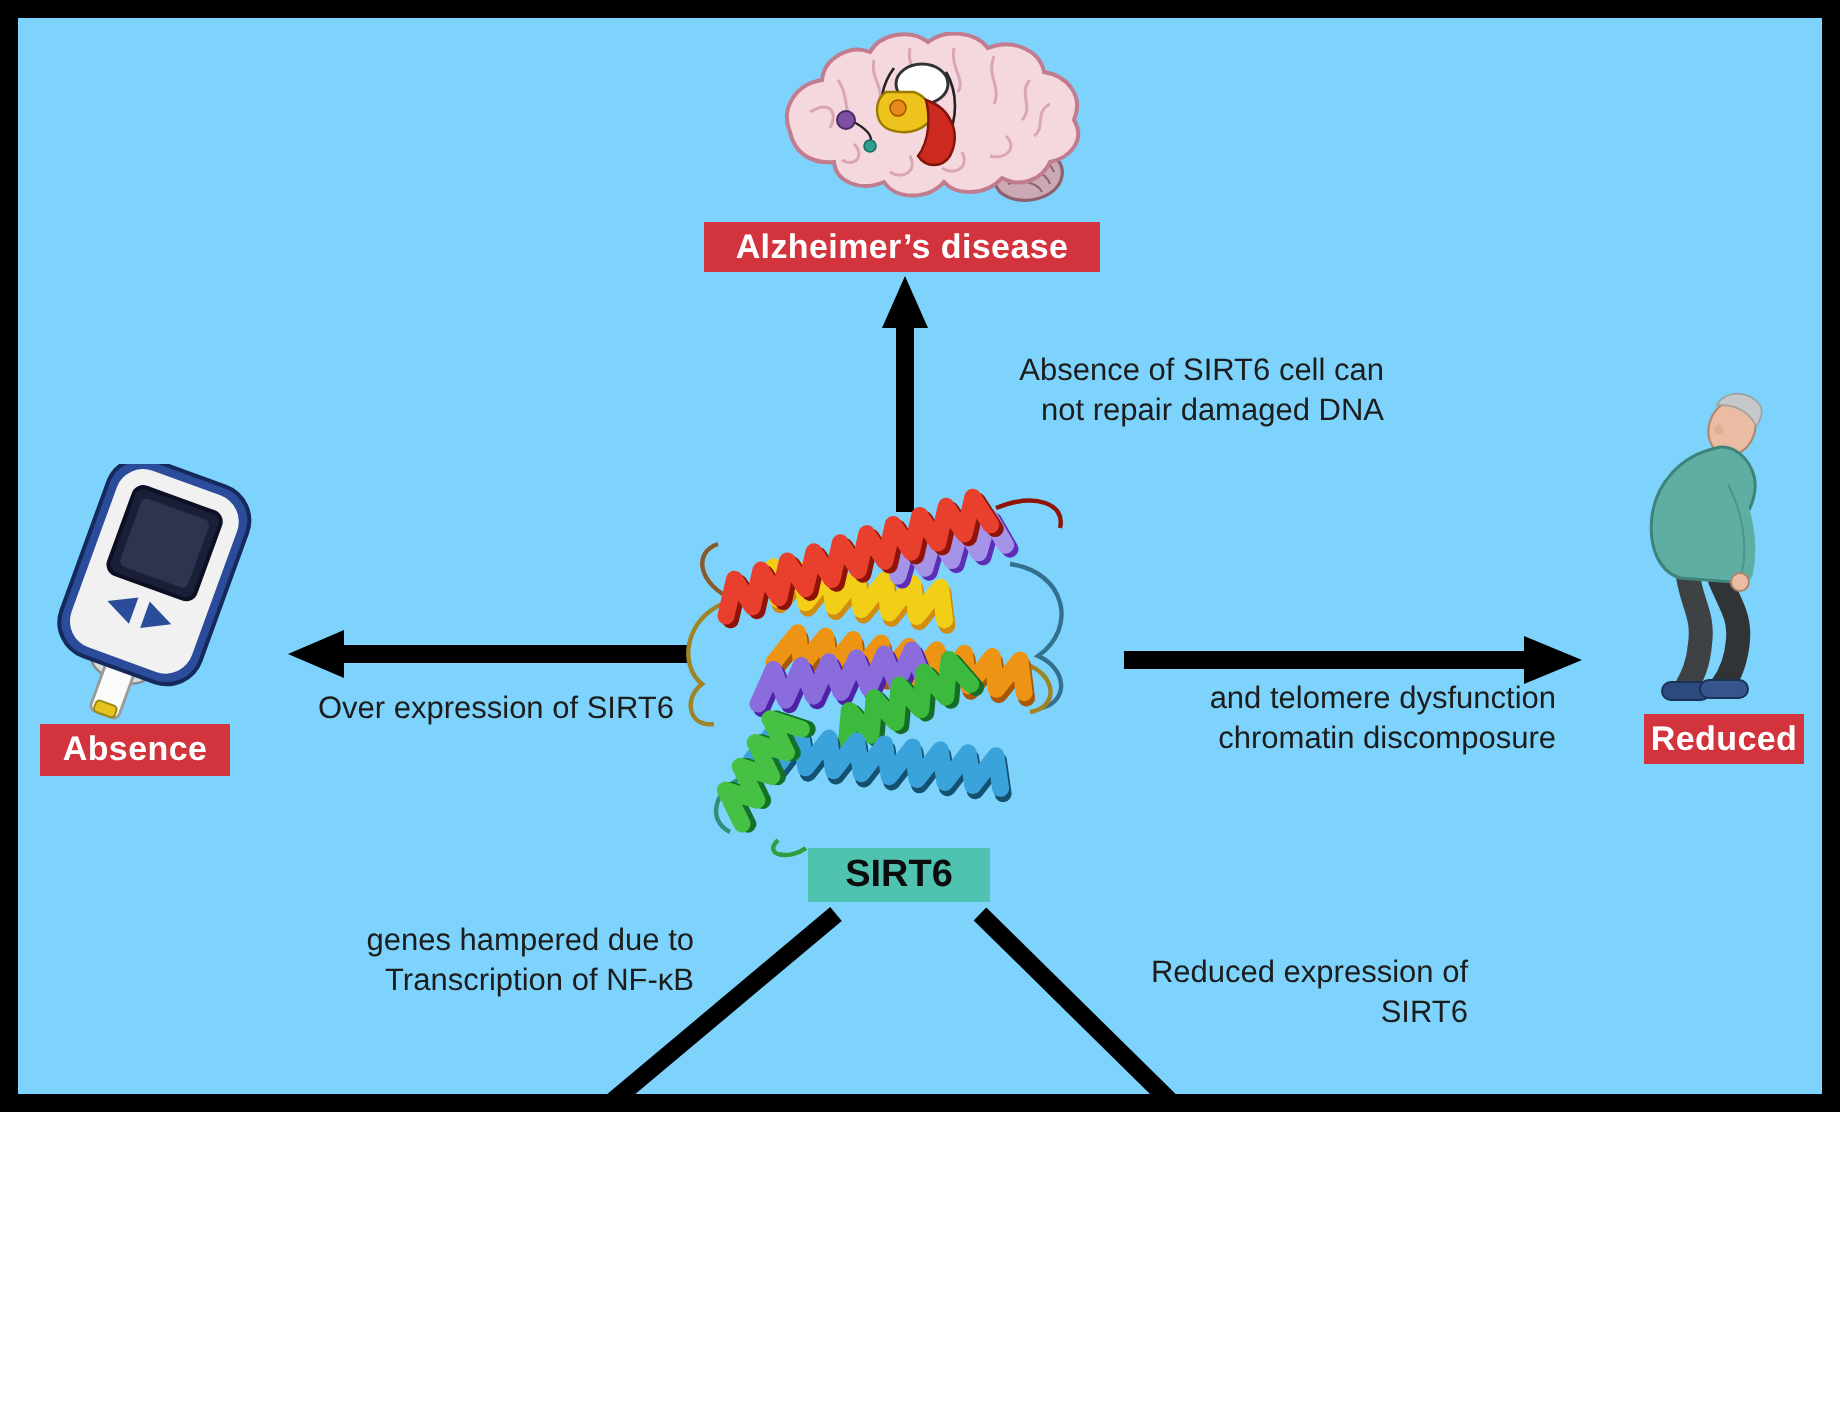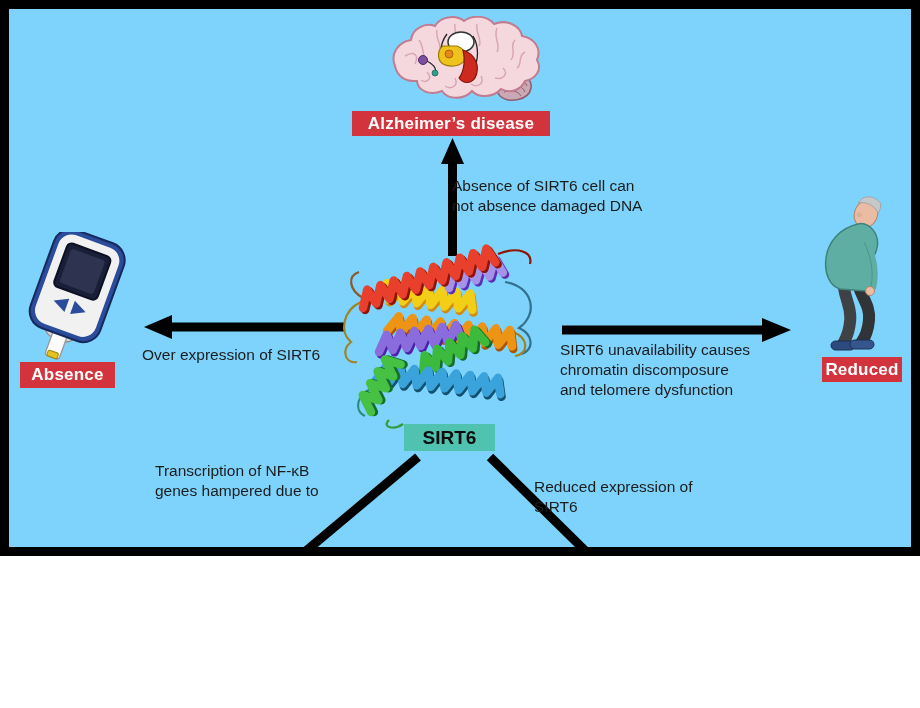--- a/index.html
+++ b/index.html
@@ -3,21 +3,21 @@
 <meta charset="utf-8">
 <style>
   html,body{margin:0;padding:0;background:#fff;}
   .canvas{
     position:relative;width:920px;height:556px;background:#7dd3fc;
     font-family:"Liberation Sans",sans-serif;overflow:hidden;
   }
   .frame{position:absolute;inset:0;border:9px solid #000;pointer-events:none;z-index:60;}
   .note{
     position:absolute;font-size:15.5px;line-height:20px;color:#1c1c1c;
-    text-align:left;z-index:20;
+    text-align:right;z-index:20;
   }
   .tag{
     position:absolute;background:#D2333C;color:#ffffff;font-weight:bold;
     font-size:17px;display:flex;align-items:center;justify-content:center;
     z-index:30;letter-spacing:.2px;
   }
   .center-tag{
     position:absolute;background:#4FC3AF;color:#0c0c0c;font-weight:bold;
     font-size:19px;display:flex;align-items:center;justify-content:center;z-index:30;
   }
@@ -258,31 +258,30 @@
   </div>
   <div class="tag" style="left:632px;top:695px;width:80px;height:25px">
     <span>Cancer</span>
   </div>
   <div class="center-tag" style="left:404px;top:424px;width:91px;height:27px">
     <span>SIRT6</span>
   </div>
 
   <div class="note" style="left:452px;top:176px;width:240px">
     <div>Absence of SIRT6 cell can</div>
-    <div>not absence damaged DNA</div>
+    <div>not repair damaged DNA</div>
   </div>
   <div class="note" style="left:142px;top:345px;width:195px">
     <div>Over expression of SIRT6</div>
   </div>
   <div class="note" style="left:560px;top:340px;width:218px">
-    <div>SIRT6 unavailability causes</div>
+    <div>and telomere dysfunction</div>
     <div>chromatin discomposure</div>
-    <div>and telomere dysfunction</div>
   </div>
   <div class="note" style="left:155px;top:461px;width:192px">
+    <div>genes hampered due to</div>
     <div>Transcription of NF-κB</div>
-    <div>genes hampered due to</div>
   </div>
   <div class="note" style="left:534px;top:477px;width:200px">
     <div>Reduced expression of</div>
     <div>SIRT6</div>
   </div>
 </div>
 
 </body></html>

